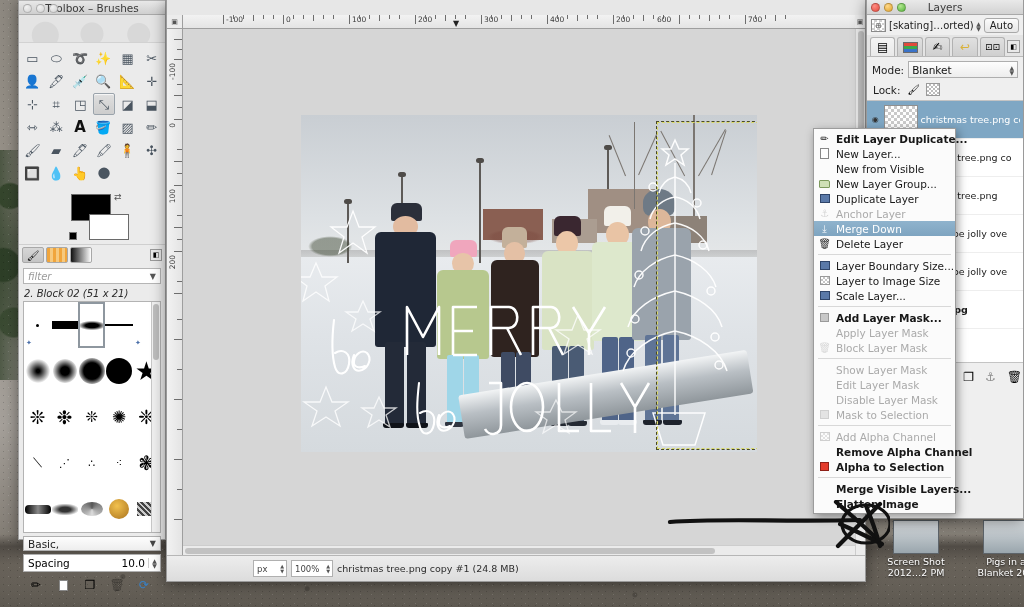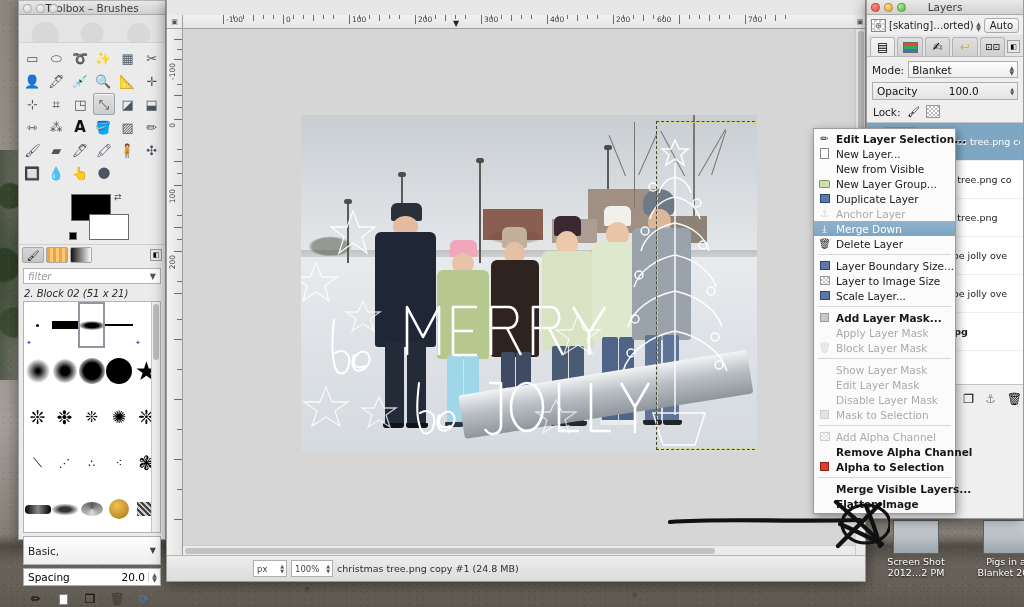--- a/index.html
+++ b/index.html
@@ -125,21 +125,21 @@
      position:relative; overflow:hidden; }
   .brush-grid { display:grid; grid-template-columns:repeat(5,1fr); }
   .brush-cell { height:46px; position:relative; display:flex; align-items:center;
     justify-content:center; }
   .brush-cell.sel { outline:2px solid #8e979f; outline-offset:-2px; }
   .brush-cell .tick{ position:absolute; left:2px; bottom:1px; font-size:7px; color:#4a6ea8;}
   .brush-scroll{ position:absolute; right:0; top:0; width:9px; height:100%;
     background:#f0f0f0; border-left:1px solid #c8c8c8;}
   .brush-scroll i{ position:absolute; left:1px; top:2px; width:6px; height:56px;
     border-radius:3px; background:#bdbdbd; display:block;}
-  .combo { margin:3px 4px 0; height:29px; border:1px solid #b0b0b0;
+  .combo { margin:3px 4px 0; height:15px; border:1px solid #b0b0b0;
     background:linear-gradient(#fdfdfd,#eeeeee); display:flex; align-items:center;
     padding:0 4px; font-size:10.5px; color:#222; }
   .combo .arr{margin-left:auto;font-size:8px;color:#444;}
   .spin { margin:3px 4px 0; height:18px; border:1px solid #b0b0b0; background:#fff;
     display:flex; align-items:center; padding:0 2px 0 4px; font-size:10.5px; }
   .spin .val{ margin-left:auto; }
   .spin .stepper{ width:10px; margin-left:3px; display:flex; flex-direction:column;
     align-items:center; font-size:6px; line-height:5px; color:#555;
     border-left:1px solid #cdcdcd; padding-left:2px;}
   .bottom-btns{ display:flex; gap:9px; padding:5px 8px; }
@@ -527,21 +527,21 @@
       </div>
   </div>
 
   <div class="combo">
     <span>Basic,</span>
     <span class="arr">▼</span>
   </div>
 
   <div class="spin">
     <span>Spacing</span>
-    <span class="val">20.0</span>
+    <span class="val">10.0</span>
     <span class="stepper">
         <span>▲</span>
         <span>▼</span>
       </span>
   </div>
 
   <div class="bottom-btns">
     <div class="b">✏</div>
     <div class="b">
         <span class="ic-page"></span>
@@ -879,29 +879,20 @@
     <span class="lbl">Mode:</span>
     <div class="mode-sel">
       <span>Blanket</span>
       <span class="st">
           <span>▲</span>
           <span>▼</span>
         </span>
     </div>
   </div>
 
-  <div class="op-row">
-    <div class="fillbar"></div>
-    <span>Opacity</span>
-    <span class="v">100.0</span>
-    <span class="mini-stepper">
-        <span>▲</span>
-        <span>▼</span>
-      </span>
-  </div>
 
   <div class="lock-row">
     <span class="lbl">Lock:</span>
     <span class="lock-ic">🖌</span>
     <span class="lock-ic checker"></span>
   </div>
 
   <div class="layer-list">
     <div class="lrow sel">
       <span class="eye">◉</span>
@@ -946,21 +937,21 @@
     <div class="b" style="color:#3fae3f">⬇</div>
     <div class="b">❐</div>
     <div class="b" style="color:#8d8d8d">⚓</div>
     <div class="b">🗑</div>
   </div>
 </div>
 
 <div id="ctxmenu">
   <div class="mi bold">
     <span class="ic">✏</span>
-    <span>Edit Layer Selection...</span>
+    <span>Edit Layer Duplicate...</span>
   </div>
   <div class="mi">
     <span class="ic">
         <span class="ic-page"></span>
       </span>
     <span>New Layer...</span>
   </div>
   <div class="mi">
     <span class="ic"></span>
     <span>New from Visible</span>

